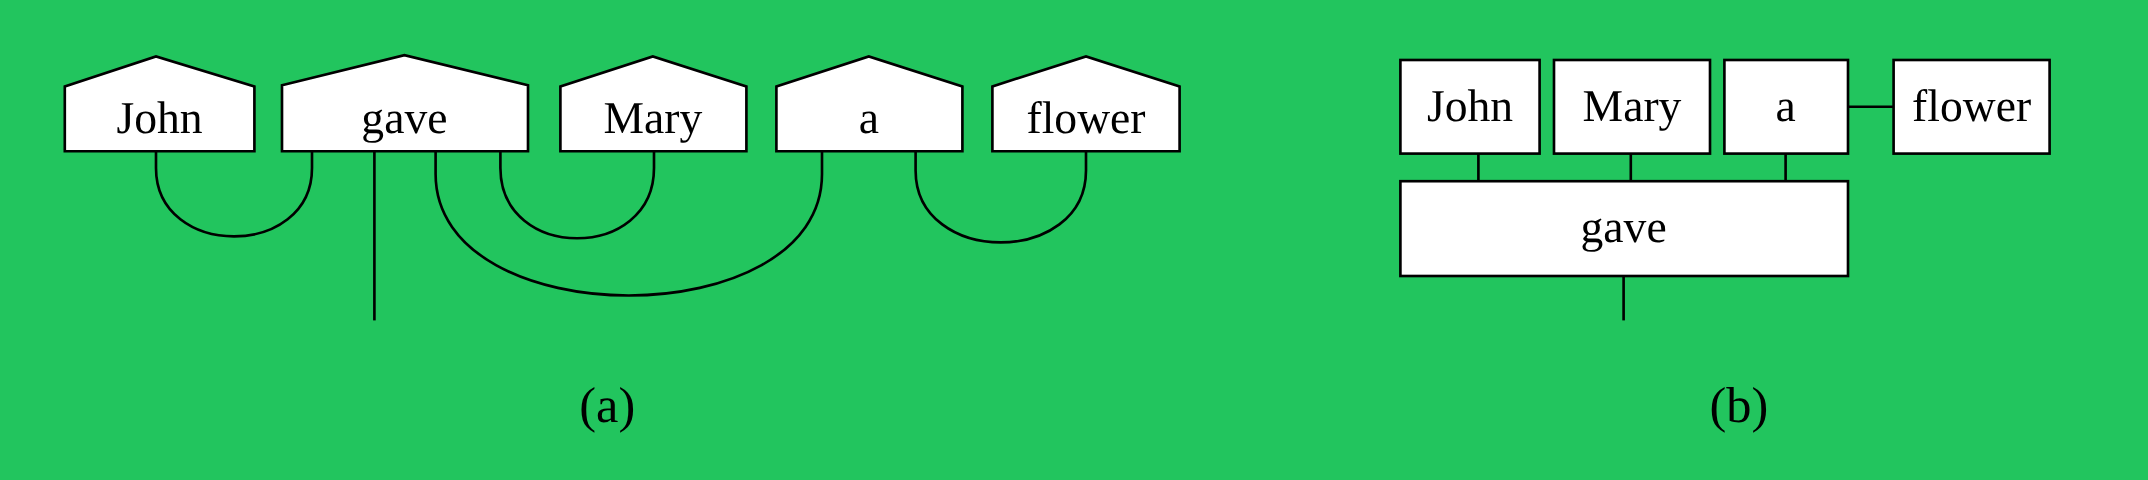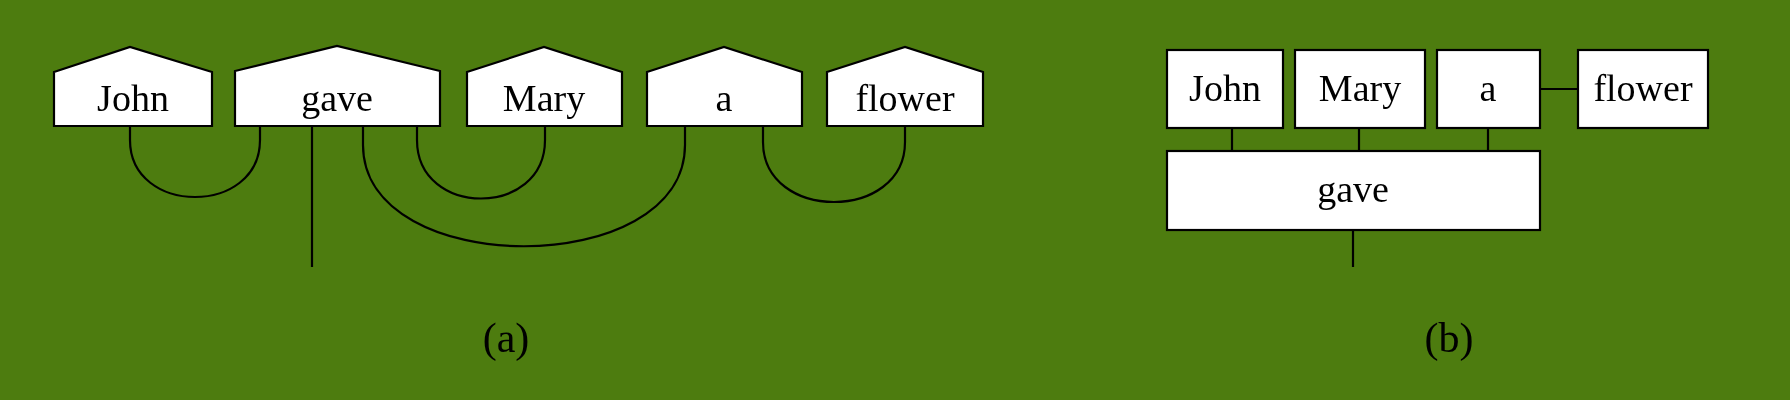--- a/index.html
+++ b/index.html
@@ -1,20 +1,20 @@
 <!DOCTYPE html>
 <html><head>
 <meta charset="utf-8">
 <style>
   html, body { margin: 0; padding: 0; background: #ffffff; }
   .stage {
     position: relative;
     width: 1790px;
     height: 400px;
-    background: #4d7c0f;
+    background: #22c55e;
     overflow: hidden;
   }
   svg { display: block; }
   .outline {
     fill: #ffffff;
     stroke: #000000;
     stroke-width: 2.2;
     stroke-linejoin: miter;
   }
   .wire {

